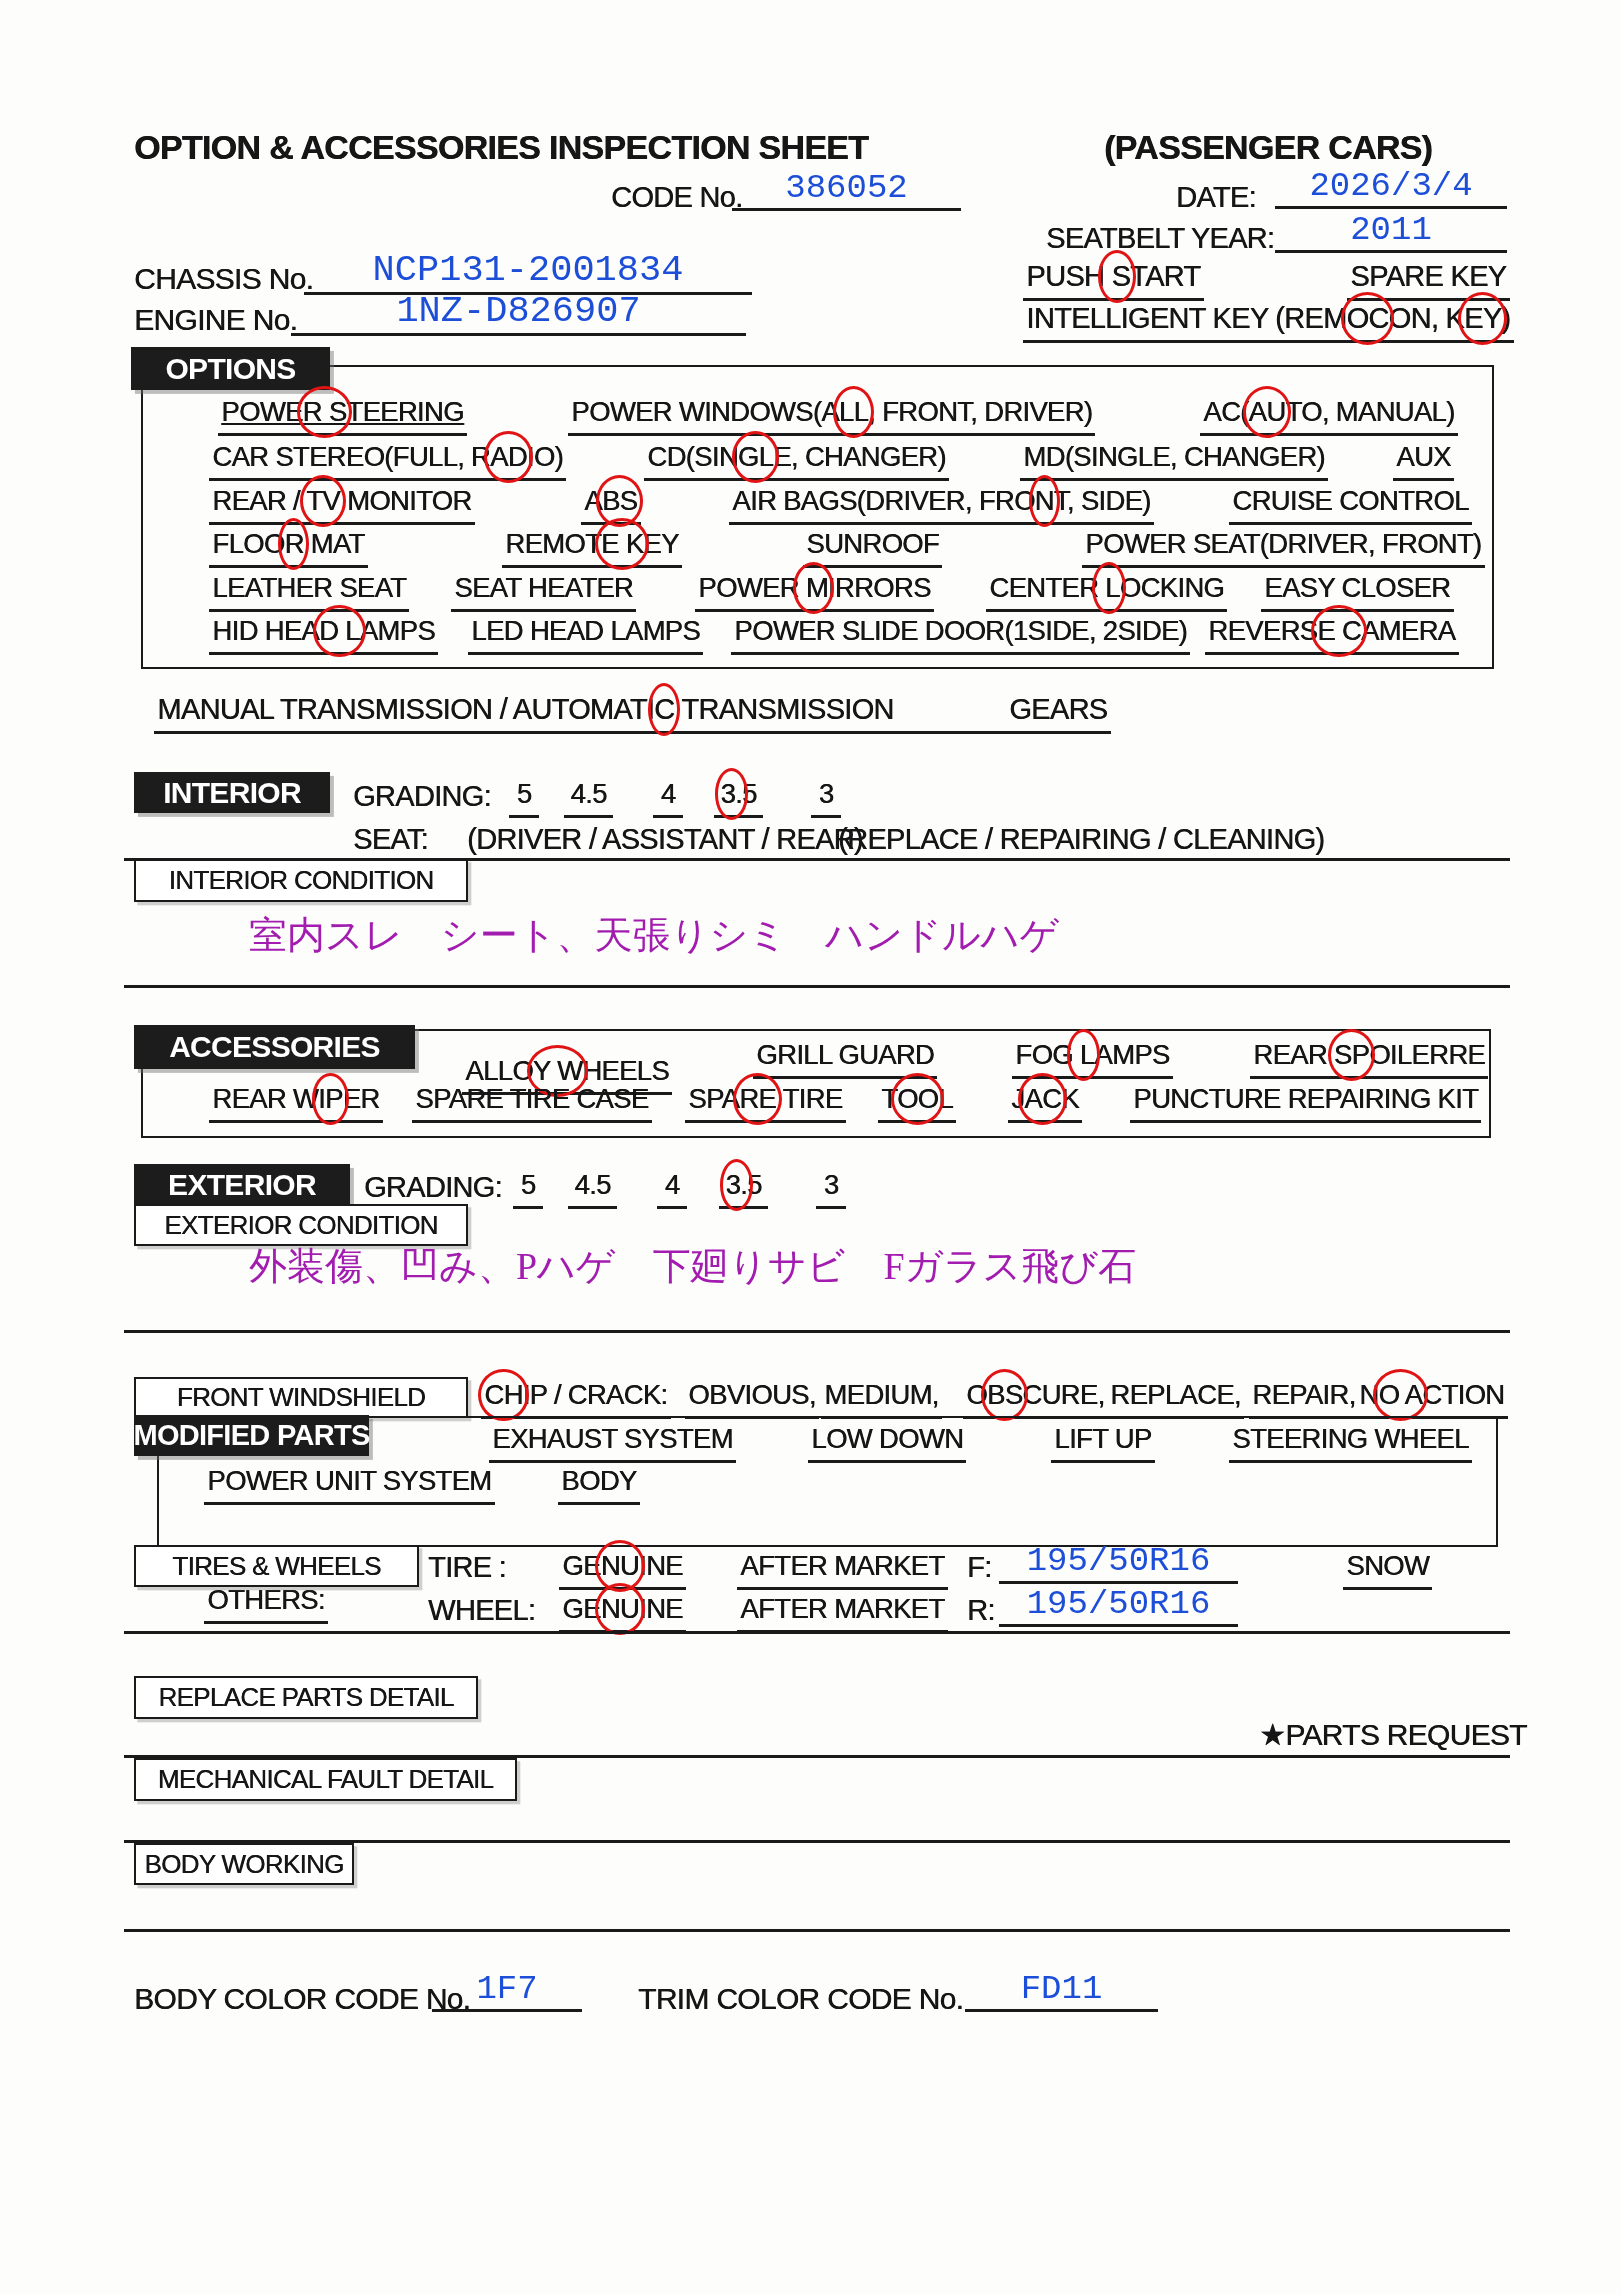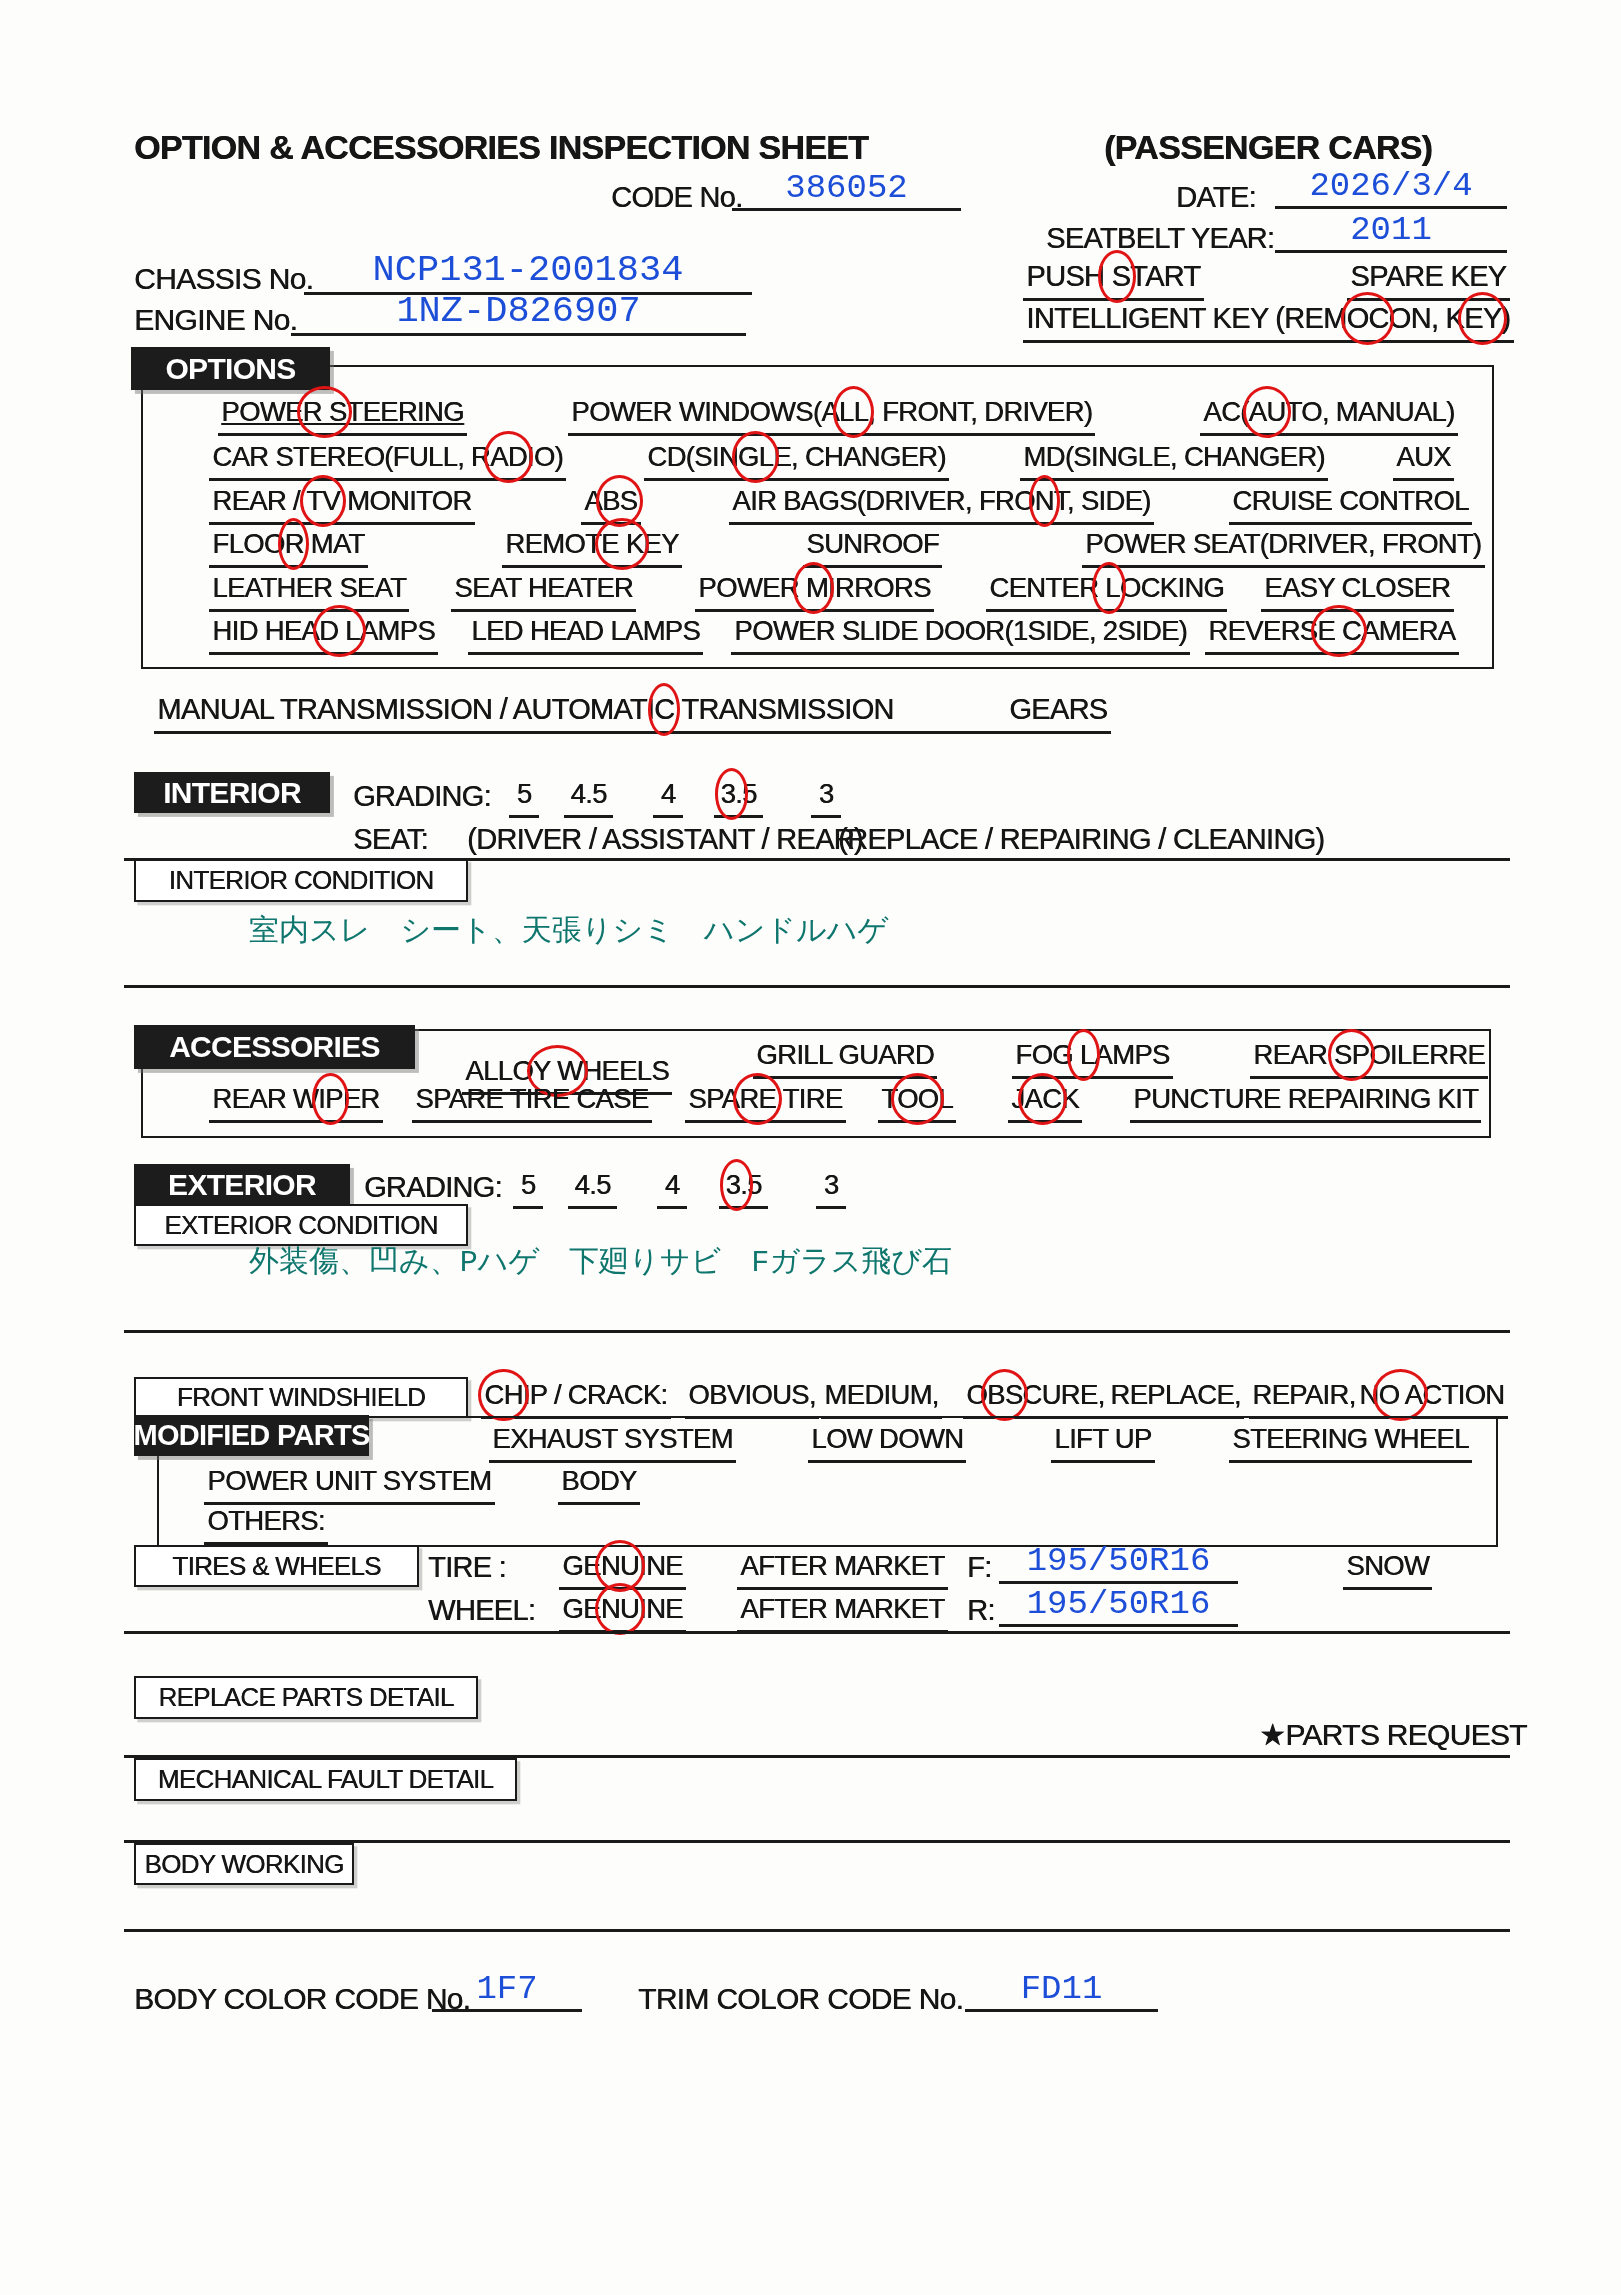--- a/index.html
+++ b/index.html
@@ -13,21 +13,21 @@
   .blk{position:absolute;background:#1c1c1c;color:#fff;font-weight:bold;font-size:30px;
        letter-spacing:-0.7px;display:flex;align-items:center;justify-content:center;
        white-space:nowrap;box-shadow:3.9px 3.9px 0 rgba(110,110,110,.45);}
   .wbox{position:absolute;background:#fff;border:2.6px solid #1a1a1a;font-size:26px;
         letter-spacing:-0.7px;display:flex;align-items:center;justify-content:center;
         white-space:nowrap;text-shadow:0.4px 0 0 currentColor;box-shadow:3.3px 3.3px 0 rgba(120,120,120,.35);}
   .obox{position:absolute;border:2.6px solid #1a1a1a;}
   .hline{position:absolute;left:124px;width:1386px;height:3.3px;background:#1a1a1a;}
   .val{position:absolute;border-bottom:3.3px solid #1a1a1a;text-align:center;padding-bottom:1.3px;}
   .hv{font-family:Liberation Mono, monospace;color:#1d4ed8;white-space:nowrap;}
-  .jp{position:absolute;font-family:Liberation Mono, monospace;color:#0f766e;font-size:30px;white-space:nowrap;}
+  .jp{position:absolute;font-family:Liberation Serif, serif;color:#a21caf;font-size:38px;white-space:nowrap;}
   .circ{position:relative;}
   .circ::after{content:"";position:absolute;left:-5.9px;right:-5.9px;top:-9.8px;bottom:-11px;
        border:3.3px solid #e01414;border-radius:50%;pointer-events:none;}
   .star{font-size:30px;}
 </style>
 </head>
 <body>
 
 <div class="sheet">
 
@@ -149,21 +149,21 @@
   <div class="fi" style="left:1356px;top:1379px;"><span>N</span><span class="circ">O A</span><span>CTION</span></div>
 
   <div class="obox" style="left:157px;top:1416px;width:1337px;height:127px;"></div>
   <div class="blk" style="left:134px;top:1415px;width:235px;height:41px;font-size:29px;">MODIFIED PARTS</div>
   <div class="fi" style="left:489px;top:1423px;">EXHAUST SYSTEM</div>
   <div class="fi" style="left:808px;top:1423px;">LOW DOWN</div>
   <div class="fi" style="left:1051px;top:1423px;">LIFT UP</div>
   <div class="fi" style="left:1229px;top:1423px;">STEERING WHEEL</div>
   <div class="fi" style="left:204px;top:1465px;">POWER UNIT SYSTEM</div>
   <div class="fi" style="left:558px;top:1465px;">BODY</div>
-  <div class="fi" style="left:204px;top:1505px;">OTHERS:</div>
+  <div class="fi" style="left:204px;top:1584px;">OTHERS:</div>
 
   <div class="wbox" style="left:134px;top:1545px;width:281px;height:38px;">TIRES &amp; WHEELS</div>
   <div class="lbl" style="left:428px;top:1551px;font-size:29px;">TIRE :</div>
   <div class="fi" style="left:559px;top:1550px;"><span>GE</span><span class="circ">NU</span><span>INE</span></div>
   <div class="fi" style="left:737px;top:1550px;">AFTER MARKET</div>
   <div class="lbl" style="left:967px;top:1551px;font-size:29px;">F:</div>
   <div class="val" style="left:999px;top:1542px;width:239px;">
     <span class="hv" style="font-size:34px;">195/50R16</span>
   </div>
   <div class="fi" style="left:1343px;top:1550px;">SNOW</div>

